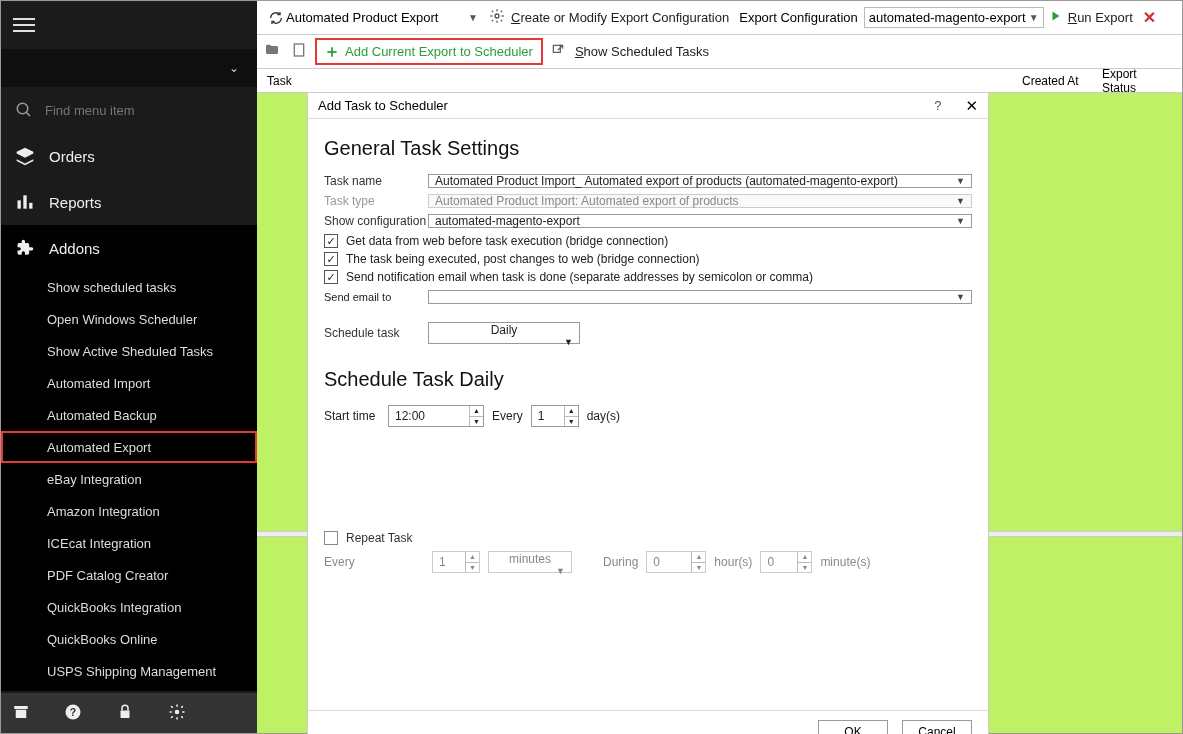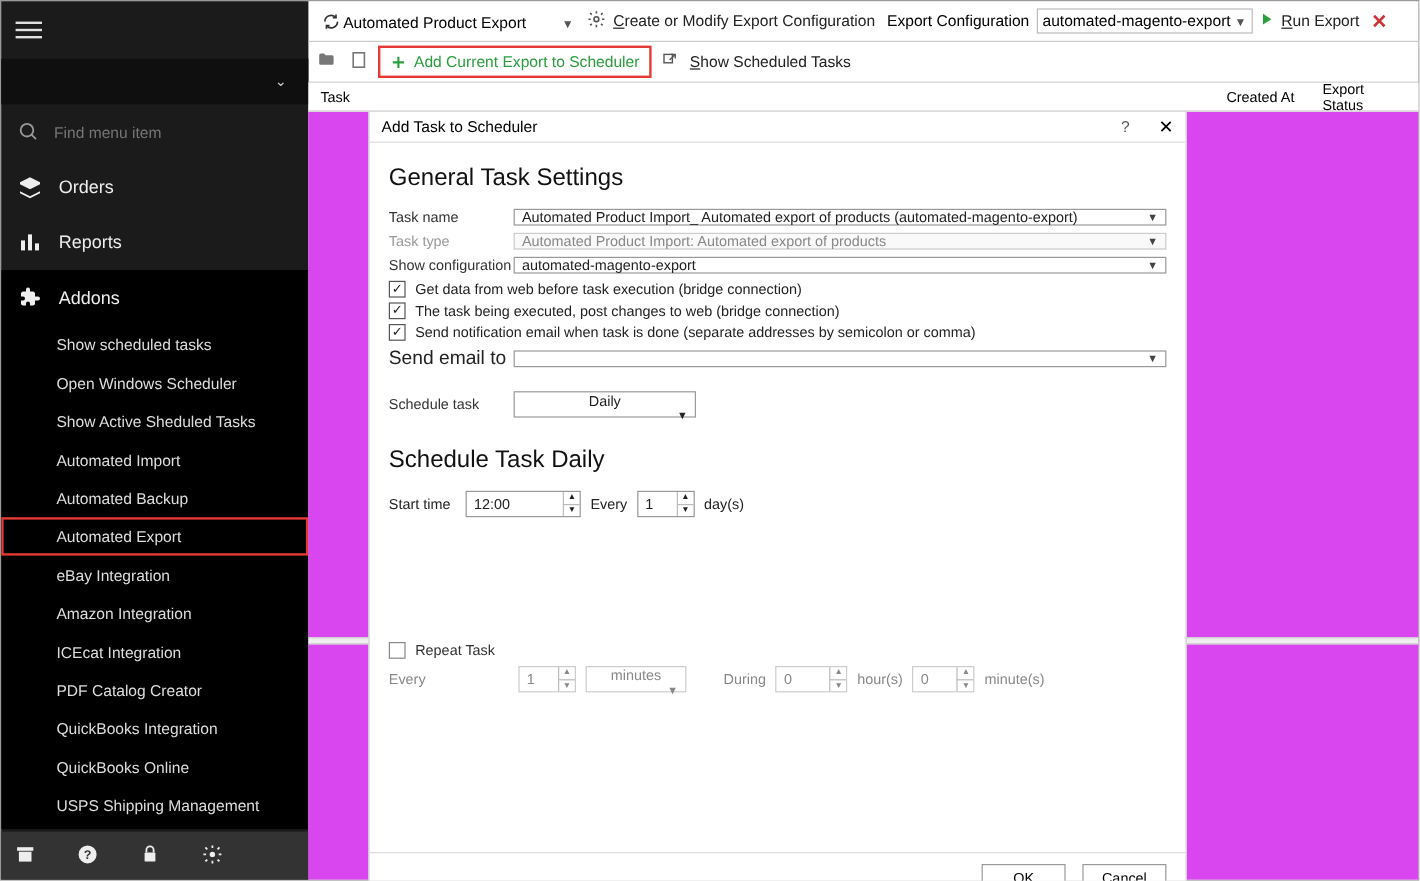--- a/index.html
+++ b/index.html
@@ -22,54 +22,54 @@
 .nav-sub { height: 32px; display: flex; align-items: center; padding-left: 46px; font-size: 13px; color: #ddd; cursor: pointer; }
 .nav-sub.highlight { outline: 2px solid #e53935; outline-offset: -2px; }
 .addons-block { background: #000; padding-bottom: 4px; }
 .sb-btm { height: 40px; background: #333; display: flex; align-items: center; padding: 0 10px; gap: 32px; color: #eee; }
 .sb-btm .ic { width: 20px; height: 20px; font-size: 18px; text-align: center; cursor: pointer; }
 
 
 .main { flex: 1; display: flex; flex-direction: column; position: relative; }
 .toolbar { height: 34px; border-bottom: 1px solid #ccc; display: flex; align-items: center; padding: 0 6px; gap: 6px; font-size: 13px; }
 .toolbar2 { height: 34px; border-bottom: 1px solid #ccc; display: flex; align-items: center; padding: 0 6px; gap: 10px; font-size: 13px; }
-.tb-select { display: flex; align-items: flex-end; gap: 2px; border: 1px solid transparent; padding: 2px 4px; min-width: 220px; }
+.tb-select { display: flex; align-items: center; gap: 2px; border: 1px solid transparent; padding: 2px 4px; min-width: 220px; }
 .tb-select.bordered { border: 1px solid #bbb; background: #fff; }
 .tb-caret { margin-left: auto; font-size: 10px; color: #555; }
 .tb-link { color: #222; cursor: pointer; }
 .tb-link .ul { text-decoration: underline; }
 .gear { color: #555; }
 .play svg { width: 12px; height: 12px; }
 .close-x { color: #c33; font-size: 16px; font-weight: bold; cursor: pointer; padding: 0 4px; }
 .tb-btn { display: inline-flex; align-items: center; gap: 6px; padding: 4px 8px; cursor: pointer; }
 .tb-btn.highlight { outline: 2px solid #e53935; }
 
 .cols-row { display: flex; border-bottom: 1px solid #ccc; height: 24px; align-items: center; font-size: 12px; background: #fff; z-index: 2; }
 .cols-row .col { padding: 0 10px; }
-.listarea { flex: 1; background: #d946ef; position: relative; }
+.listarea { flex: 1; background: #bef264; position: relative; }
 .split-gap { position: absolute; left: 0; right: 0; top: 438px; height: 6px; border-top: 1px solid #ccc; border-bottom: 1px solid #ccc; background: #eee; }
 
 
 .dialog { position: absolute; left: 50px; top: 0; width: 682px; background: #fff; border-left: 1px solid #ccc; border-right: 1px solid #ccc; border-bottom: 1px solid #ccc; height: 660px; display: flex; flex-direction: column; }
 .dlg-title { height: 26px; display: flex; align-items: center; padding: 0 10px; font-size: 13px; border-bottom: 1px solid #ddd; }
 .dlg-title .spacer { flex: 1; }
 .dlg-title .help { margin-right: 24px; color: #555; cursor: pointer; }
 .dlg-title .dlg-x { cursor: pointer; font-size: 15px; }
 .dlg-body { flex: 1; padding: 18px 16px 6px 16px; overflow: hidden; font-size: 13px; color: #222; }
 .h1 { font-size: 20px; font-weight: 400; margin-bottom: 14px; color: #111; }
 .form-row { display: flex; align-items: center; margin-bottom: 6px; }
 .form-row .lbl { width: 104px; font-size: 12px; color: #333; }
 .form-row .lbl.dis { color: #999; }
 .inp { flex: 1; border: 1px solid #999; height: 14px; padding: 4px 6px; font-size: 12px; display: flex; align-items: center; }
 .inp.dis { color: #888; background: #f9f9f9; border-color: #ccc; }
 .inp .dd { margin-left: auto; font-size: 9px; color: #444; }
 .chk-row { display: flex; align-items: center; gap: 8px; margin: 4px 0; font-size: 12px; }
 .chk { width: 14px; height: 14px; border: 1px solid #555; display: inline-flex; align-items: center; justify-content: center; font-size: 11px; line-height: 1; cursor: pointer; }
 .send-row { display: flex; align-items: center; margin-top: 6px; }
-.send-row .lbl { width: 104px; font-size: 16px; }
+.send-row .lbl { width: 104px; font-size: 11px; }
 .small-select { width: 152px; border: 1px solid #999; height: 22px; padding: 0 6px; font-size: 12px; display: flex; align-items: center; flex-direction: column; }
 .spin { width: 58px; border: 1px solid #999; height: 22px; padding: 0 6px; font-size: 12px; display: flex; align-items: center; position: relative; }
 .spin.narrow { width: 48px; }
 .spin .sp-btns { position: absolute; right: 0; top: 0; bottom: 0; width: 14px; display: flex; flex-direction: column; font-size: 7px; line-height: 1; }
 .spin .sp-btns div { flex: 1; display: flex; align-items: center; justify-content: center; border-left: 1px solid #bbb; cursor: pointer; }
 .spin .sp-btns div:first-child { border-bottom: 1px solid #bbb; }
 .sched-daily-row { display: flex; align-items: center; gap: 8px; font-size: 12px; }
 .sched-daily-row .lbl { width: 56px; }
 .repeat-label { font-size: 12px; color: #333; }
 .every-row { display: flex; align-items: center; gap: 8px; font-size: 12px; color: #888; }

